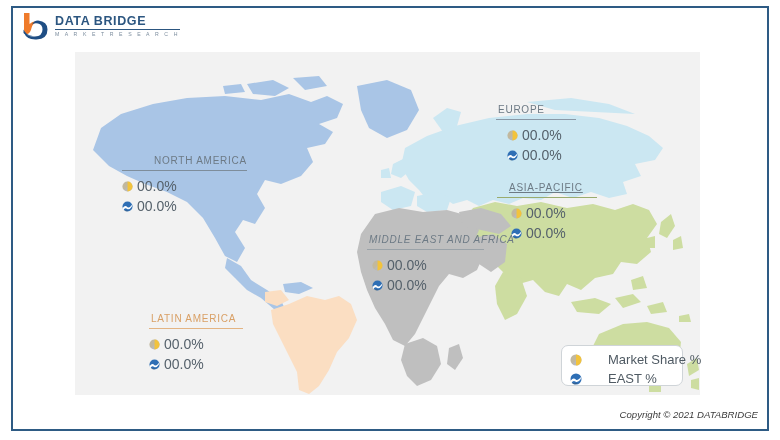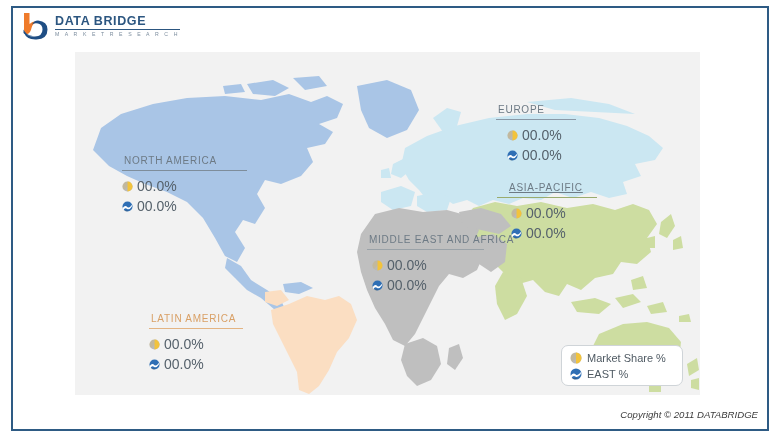--- a/index.html
+++ b/index.html
@@ -147,22 +147,23 @@
     margin-bottom: 4px;
     white-space: nowrap;
   }
   .legend-row .ico {
     width: 12px;
     height: 12px;
     margin-right: 5px;
     flex: 0 0 auto;
   }
   .legend-label {
-    font-size: 11px;
+    font-size: 13px;
     color: #4f5a63;
+    margin-left: 21px;
   }
 
   
   .copyright {
     position: absolute;
     right: 22px;
     top: 409px;
     font-size: 9.6px;
     font-style: italic;
     color: #3c3c3c;
@@ -275,21 +276,21 @@
 
         <path fill="#bfbfbf" d="M374 296 L384 292 L388 306 L380 318 L372 312 Z"></path>
 
         <path fill="#bfbfbf" d="M398 186 L418 182 L432 192 L430 210 L416 220 L404 212 L396 200 Z"></path>
 
         <path fill="#bfbfbf" d="M384 160 L406 156 L426 162 L436 174 L424 182 L406 178 L388 174 Z"></path>
       </g>
     </svg>
 
     <div class="callout c-na" style="left:47px; top:103px; width:125px;">
-      <div class="callout-title" style="color: rgb(109, 122, 133);">NORTH AMERICA</div>
+      <div class="callout-title" style="color: rgb(109, 122, 133); text-align: right;">NORTH AMERICA</div>
       <div class="callout-rule" style="background: rgb(126, 141, 155);"></div>
       <div class="callout-row">
         <svg class="ico" viewBox="0 0 24 24">
           <circle cx="12" cy="12" r="11" fill="#b9b9b9"></circle>
           <path d="M12 12 L12 1 A11 11 0 0 1 12 23 Z" fill="#f2c33c"></path>
           <path d="M12 12 L12 1 A11 11 0 0 0 4.3 19.8 Z" fill="#e8b92e" opacity="0.18"></path>
         </svg>
         <span class="callout-val">00.0%</span>
       </div>
       <div class="callout-row">
@@ -359,21 +360,21 @@
         <svg class="ico" viewBox="0 0 24 24">
           <circle cx="12" cy="12" r="11" fill="#2f6fb5"></circle>
           <path d="M1.6 15 q5-7 10-2 q4 4 10-5 l0 4 q-6 9 -11 5 q-4 -3 -8 3 z" fill="#ffffff"></path>
           <path d="M3 20 q6 3 12 0 q-5 5 -12 0 z" fill="#3a4a57"></path>
         </svg>
         <span class="callout-val">00.0%</span>
       </div>
     </div>
 
     <div class="callout c-mea" style="left:292px; top:182px; width:117px;">
-      <div class="callout-title" style="color: rgb(109, 122, 133);">MIDDLE EAST AND AFRICA</div>
+      <div class="callout-title" style="color: rgb(109, 122, 133); font-style: italic;">MIDDLE EAST AND AFRICA</div>
       <div class="callout-rule" style="background: rgb(154, 162, 168);"></div>
       <div class="callout-row" style="padding-left:5px;">
         <svg class="ico" viewBox="0 0 24 24">
           <circle cx="12" cy="12" r="11" fill="#b9b9b9"></circle>
           <path d="M12 12 L12 1 A11 11 0 0 1 12 23 Z" fill="#f2c33c"></path>
           <path d="M12 12 L12 1 A11 11 0 0 0 4.3 19.8 Z" fill="#e8b92e" opacity="0.18"></path>
         </svg>
         <span class="callout-val">00.0%</span>
       </div>
       <div class="callout-row" style="padding-left:5px;">
@@ -400,15 +401,15 @@
     <div class="legend-row">
       <svg class="ico" viewBox="0 0 24 24">
         <circle cx="12" cy="12" r="11" fill="#2f6fb5"></circle>
         <path d="M1.6 15 q5-7 10-2 q4 4 10-5 l0 4 q-6 9 -11 5 q-4 -3 -8 3 z" fill="#ffffff"></path>
         <path d="M3 20 q6 3 12 0 q-5 5 -12 0 z" fill="#3a4a57"></path>
       </svg>
       <span class="legend-label">EAST  %</span>
     </div>
   </div>
 
-  <div class="copyright">Copyright © 2011 DATABRIDGE</div>
+  <div class="copyright">Copyright © 2021 DATABRIDGE</div>
 
 </div>
 
 </body></html>

